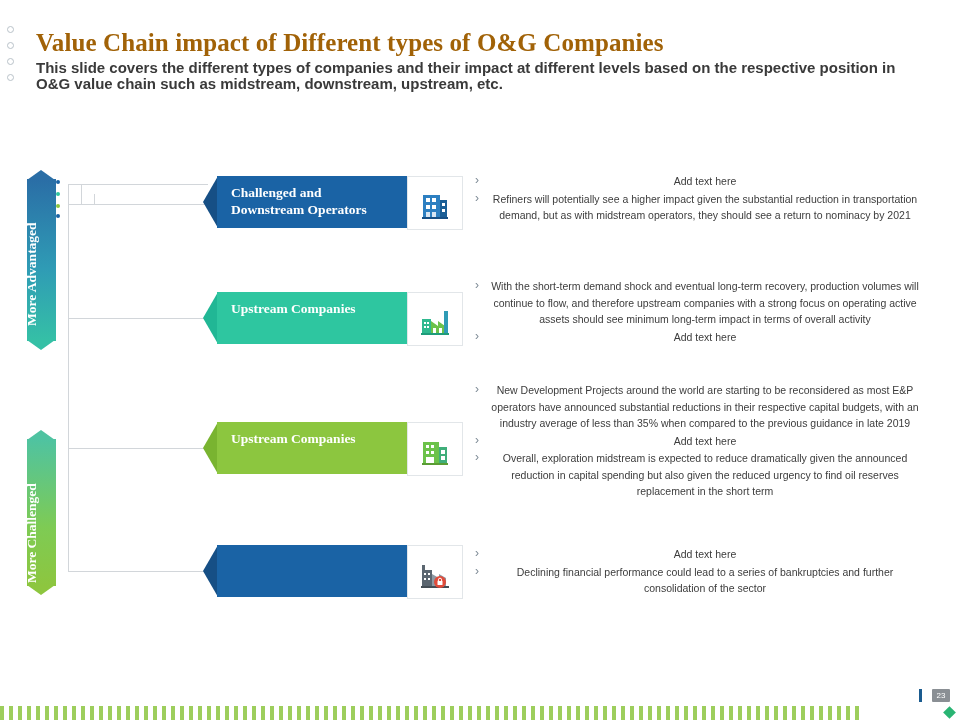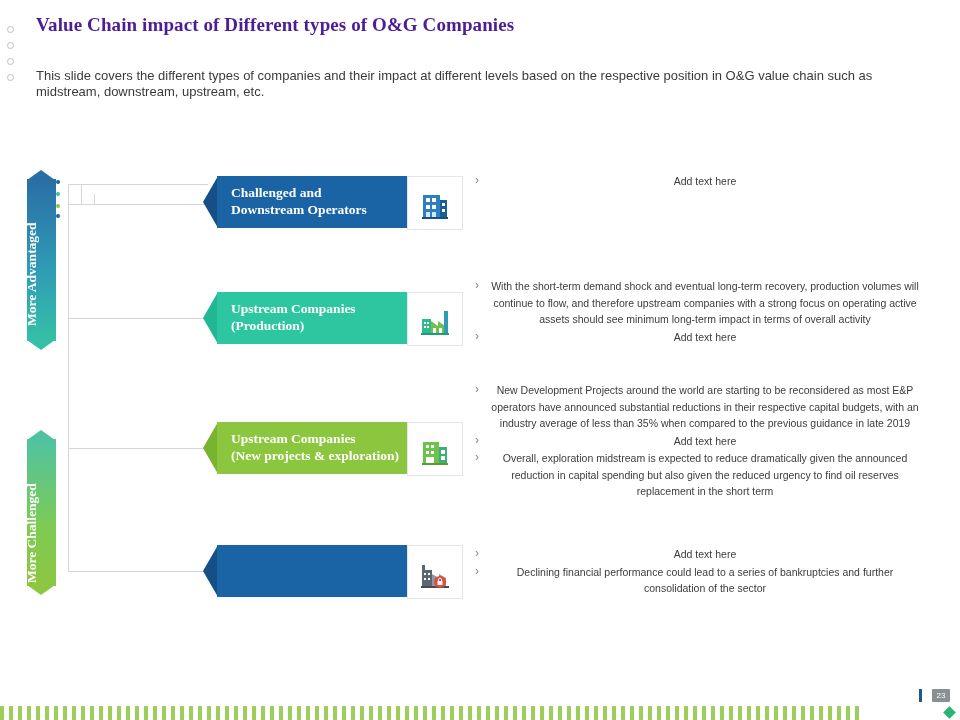--- a/index.html
+++ b/index.html
@@ -89,35 +89,36 @@
     right: 6px;
     bottom: 3px;
     width: 9px; height: 9px;
     background: #29b473;
     transform: rotate(45deg);
   }
   
   .title {
     position: absolute;
     left: 36px;
-    top: 14px;
+    top: 29px;
     font-family: "Liberation Serif", serif;
     font-weight: bold;
-    font-size: 19px;
-    color: #4c1d95;
+    font-size: 25px;
+    color: #a16207;
     letter-spacing: .1px;
   }
   .subtitle {
     position: absolute;
     left: 36px;
-    top: 68px;
+    top: 60px;
     width: 870px;
-    font-size: 13px;
+    font-size: 15px;
     color: #3a3a3a;
     line-height: 16px;
+    font-weight: bold;
   }
   .header-rule {
     position: absolute;
     left: 36px;
     top: 104px;
     width: 888px;
     height: 1px;
     background: #ffffff;
   }
   
@@ -345,30 +346,30 @@
           <rect x="6" y="25" width="4" height="5" fill="#d8e6f3"></rect>
           <rect x="12" y="25" width="4" height="5" fill="#d8e6f3"></rect>
           <rect x="22" y="16" width="3" height="3" fill="#ffffff"></rect>
           <rect x="22" y="22" width="3" height="3" fill="#ffffff"></rect>
           <rect x="2" y="30" width="26" height="2" fill="#164f85"></rect>
         </svg>
       </div>
     </div>
     <div class="bullets" style="left:270px; top:-3px;">
       <div class="b">Add text here</div>
+      <div class="b">Refiners will potentially see a higher impact given the  substantial reduction in transportation demand, but as with midstream operators, they should see a return to nominacy by 2021</div>
     </div>
   </div>
 
   <div class="row" style="left:203px; top:292px;">
     <div class="pill">
       <div class="arrow" style="border-right:15px solid #21b795;"></div>
       <div class="rect" style="background:#2ec6a0;"></div>
       <div class="label">
         <div>Upstream Companies</div>
-        <div>(Production)</div>
       </div>
       <div class="iconbox">
         <svg width="30" height="32" viewBox="0 0 30 32">
           <rect x="2" y="16" width="9" height="14" fill="#2fb98f"></rect>
           <polygon points="11,30 11,18 18,23 18,18 25,23 25,30" fill="#6cc24a"></polygon>
           <rect x="24" y="8" width="4" height="22" fill="#2f9bb5"></rect>
           <rect x="4" y="19" width="2" height="2" fill="#ffffff"></rect>
           <rect x="7" y="19" width="2" height="2" fill="#ffffff"></rect>
           <rect x="4" y="23" width="2" height="2" fill="#ffffff"></rect>
           <rect x="7" y="23" width="2" height="2" fill="#ffffff"></rect>
@@ -383,21 +384,20 @@
       <div class="b">Add text here</div>
     </div>
   </div>
 
   <div class="row" style="left:203px; top:422px;">
     <div class="pill">
       <div class="arrow" style="border-right:15px solid #79b430;"></div>
       <div class="rect" style="background:#8cc63f;"></div>
       <div class="label">
         <div>Upstream Companies</div>
-        <div>(New projects &amp; exploration)</div>
       </div>
       <div class="iconbox">
         <svg width="30" height="32" viewBox="0 0 30 32">
           <rect x="3" y="9" width="16" height="21" fill="#6cc24a"></rect>
           <rect x="19" y="14" width="8" height="16" fill="#3fae7a"></rect>
           <rect x="6" y="12" width="3" height="3" fill="#ffffff"></rect>
           <rect x="11" y="12" width="3" height="3" fill="#ffffff"></rect>
           <rect x="6" y="18" width="3" height="3" fill="#ffffff"></rect>
           <rect x="11" y="18" width="3" height="3" fill="#ffffff"></rect>
           <rect x="6" y="24" width="8" height="6" fill="#ffffff"></rect>

